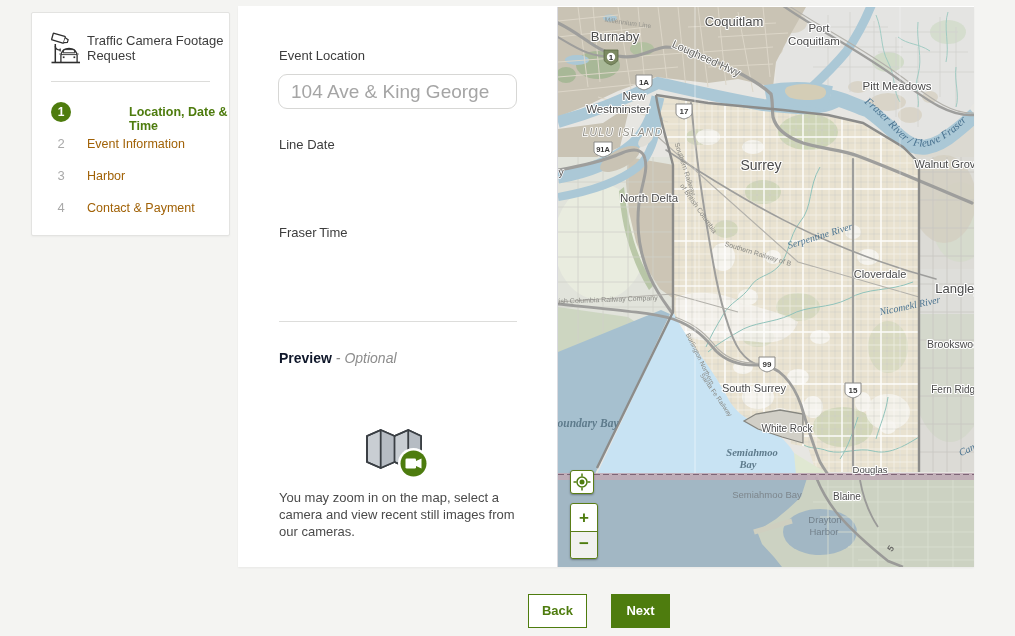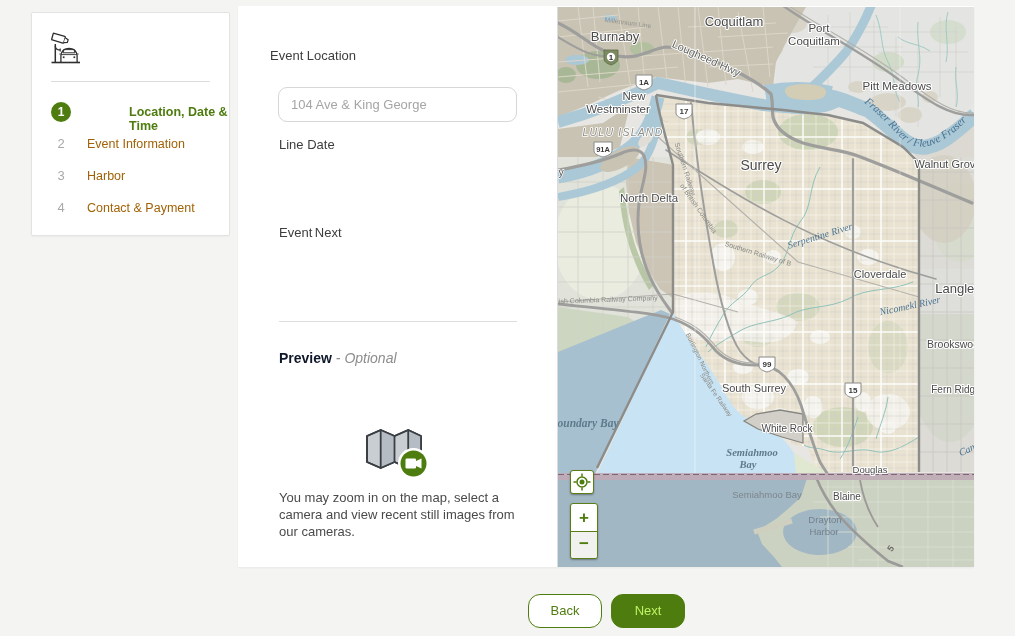--- a/index.html
+++ b/index.html
@@ -9,79 +9,80 @@
 .side-icon { position:absolute; left:18px; top:18px; }
 .side-title { position:absolute; left:55px; top:20px; width:140px; font-size:13px; line-height:15px; color:#3d3d3d; }
 .side-div { position:absolute; left:19px; top:68px; width:159px; height:1px; background:#dcdcda; }
 .step { position:absolute; left:0; width:100%; height:20px; }
 .step .num { position:absolute; left:19px; top:0; width:20px; height:20px; text-align:center; line-height:20px; font-size:13px; color:#a9a9a9; }
 .step .num.active { background:#4e7c0e; border-radius:50%; color:#fff; font-weight:bold; font-size:12px; }
 .step .lbl { position:absolute; left:55px; top:3px; font-size:12.5px; color:#a16207; }
 .step .lbl.active { color:#4e7c0e; font-weight:bold;padding-left:42px; }
 .main-card { position:absolute; left:238px; top:6px; width:736px; height:561px; background:#fff; box-shadow:0 1px 2px rgba(0,0,0,0.05); }
 .flabel { position:absolute; font-size:13px; color:#3d3d3d; }
-.finput { position:absolute; left:40px; width:239px; height:35px; border:1px solid #d7d7d5; border-radius:9px; background:#fff; font-size:13px; color:#a5a5a5; line-height:33px; padding-left:12px;margin-top:13px; }
+.finput { position:absolute; left:40px; width:239px; height:35px; border:1px solid #d7d7d5; border-radius:9px; background:#fff; font-size:19px; color:#a5a5a5; line-height:33px; padding-left:12px; }
 .fdiv { position:absolute; left:41px; top:315px; width:238px; height:1px; background:#dddddb; }
 .preview-h { position:absolute; left:41px; top:344px; font-size:14px; color:#8d8d8d; font-style:italic; }
 .preview-h b { color:#0f172a; font-style:normal; font-weight:bold; }
 .preview-txt { position:absolute; left:41px; top:483px; width:236px; font-size:13px; line-height:17px; color:#4a4a4a; }
 .gridicon { position:absolute; right:13px; top:11px; }
 .mapwrap { position:absolute; left:319px; top:1px; width:417px; height:560px; overflow:hidden; background:#e7e6e2; border-left:1px solid #dadae0; }
 .ctl { position:absolute; background:#fff; border:1px solid #5a7d17; border-radius:3px; box-shadow:0 1px 2px rgba(0,0,0,0.35); }
 .ctl-locate { left:12px; top:463px; width:24px; height:24px; }
 .ctl-zoom { left:12px; top:496px; width:28px; height:56px; display:flex; flex-direction:column; }
 .ctl-zoom .zb { flex:1; text-align:center; font-size:17px; font-weight:bold; color:#4e7c0e; line-height:27px; }
 .ctl-zoom .zb.minus { border-top:1px solid #5a7d17; background:#f1f1ef; border-radius:0 0 3px 3px; line-height:24px; }
-.btn { position:absolute; top:594px; width:74px; height:34px; border-radius:12px; font-size:13px; font-weight:normal; text-align:center; line-height:32px; }
+.btn { position:absolute; top:594px; width:59px; height:34px; border-radius:0; font-size:13px; font-weight:bold; text-align:center; line-height:32px; }
 .btn-back { left:528px; background:#fff; border:1px solid #4e7c0e; color:#4e7c0e; }
-.btn-next { left:611px; background:#4e7c0e; border:1px solid #4e7c0e; color:#bef264; }
+.btn-next { left:611px; background:#4e7c0e; border:1px solid #4e7c0e; color:#ffffff; }
 </style>
 </head>
 <body>
 <div class="side-card">
   <svg class="side-icon" width="31" height="36" viewBox="0 0 31 36" fill="none" stroke="#2e2e2e" stroke-width="1.3">
     <g transform="rotate(16 9 8)">
         <rect x="2" y="3.8" width="12.6" height="7" rx="0.8" fill="#fff"></rect>
         <path d="M14.6 5 l3.4 1.1 v3 l-3.4 1.1" fill="#fff" stroke-width="1.2"></path>
       </g>
     <path d="M5.3 13 V31.4" stroke-width="1.5"></path>
     <path d="M5.3 15 C5.3 17.8 7.2 19 10.2 19"></path>
     <path d="M10.2 17.6 v2.8" stroke-width="1.1"></path>
     <path d="M10.9 31.4 V24.5 C10.9 23.5 11.1 22.8 11.5 22 C12.7 19.6 13.7 17.3 19 17.3 C24.3 17.3 25.3 19.6 26.5 22 C26.9 22.8 27.1 23.5 27.1 24.5 V31.4" fill="#fff"></path>
     <path d="M12.9 21.8 L14.1 18.6 H23.9 L25.1 21.8 Z" stroke-width="1"></path>
     <path d="M10.9 23.6 H27.1" stroke-width="0.9"></path>
     <rect x="12.8" y="25.4" width="1.7" height="1.7" fill="#2e2e2e" stroke="none"></rect>
     <rect x="23.5" y="25.4" width="1.7" height="1.7" fill="#2e2e2e" stroke="none"></rect>
     <path d="M10.3 22.6 l-0.9 0.5 M27.7 22.6 l0.9 0.5" stroke-width="1"></path>
     <path d="M1.5 31.5 h28.5" stroke-width="1.6"></path>
   </svg>
+  <div class="side-title">Traffic Camera Footage Request</div>
   <div class="side-div"></div>
   <div class="step" style="top:89px">
       <div class="num active">1</div>
       <div class="lbl active">Location, Date &amp; Time</div>
     </div>
   <div class="step" style="top:121px">
       <div class="num">2</div>
       <div class="lbl">Event Information</div>
     </div>
   <div class="step" style="top:153px">
       <div class="num">3</div>
       <div class="lbl">Harbor</div>
     </div>
   <div class="step" style="top:185px">
       <div class="num">4</div>
       <div class="lbl">Contact &amp; Payment</div>
     </div>
 </div>
 
 <div class="main-card">
-  <div class="flabel" style="left:32px; top:42px;text-align:right;">Event Location</div>
+  <div class="flabel" style="left:41px; top:42px;text-align:right;">Event Location</div>
   <div class="finput" style="top:68px;">104 Ave &amp; King George</div>
   <div class="flabel" style="left:41px; top:131px;">Line Date</div>
-  <div class="flabel" style="left:41px; top:219px;">Event Next</div>
+  <div class="flabel" style="left:41px; top:219px;">Fraser Time</div>
   <div class="fdiv"></div>
   <div class="preview-h"><b>Preview</b> - Optional</div>
   <div class="preview-txt">You may zoom in on the map, select a camera and view recent still images from our cameras.</div>
   <svg style="position:absolute; left:126px; top:420px;" width="68" height="54" viewBox="0 0 68 54">
     <g stroke="#3a3f44" stroke-width="1.8" stroke-linejoin="round">
       <path d="M3 10 L16.7 4 L30.5 10 L44.2 4 L57 10 V36 L44.2 42 L30.5 36 L16.7 42 L3 36 Z" fill="#c9ced3"></path>
       <path d="M16.7 4 L30.5 10 V36 L16.7 42 Z" fill="#b6bcc3" stroke="none"></path>
       <path d="M44.2 4 L57 10 V36 L44.2 42 Z" fill="#b6bcc3" stroke="none"></path>
       <path d="M16.7 4 V42" fill="none"></path>
       <path d="M30.5 10 V36" fill="none"></path>

